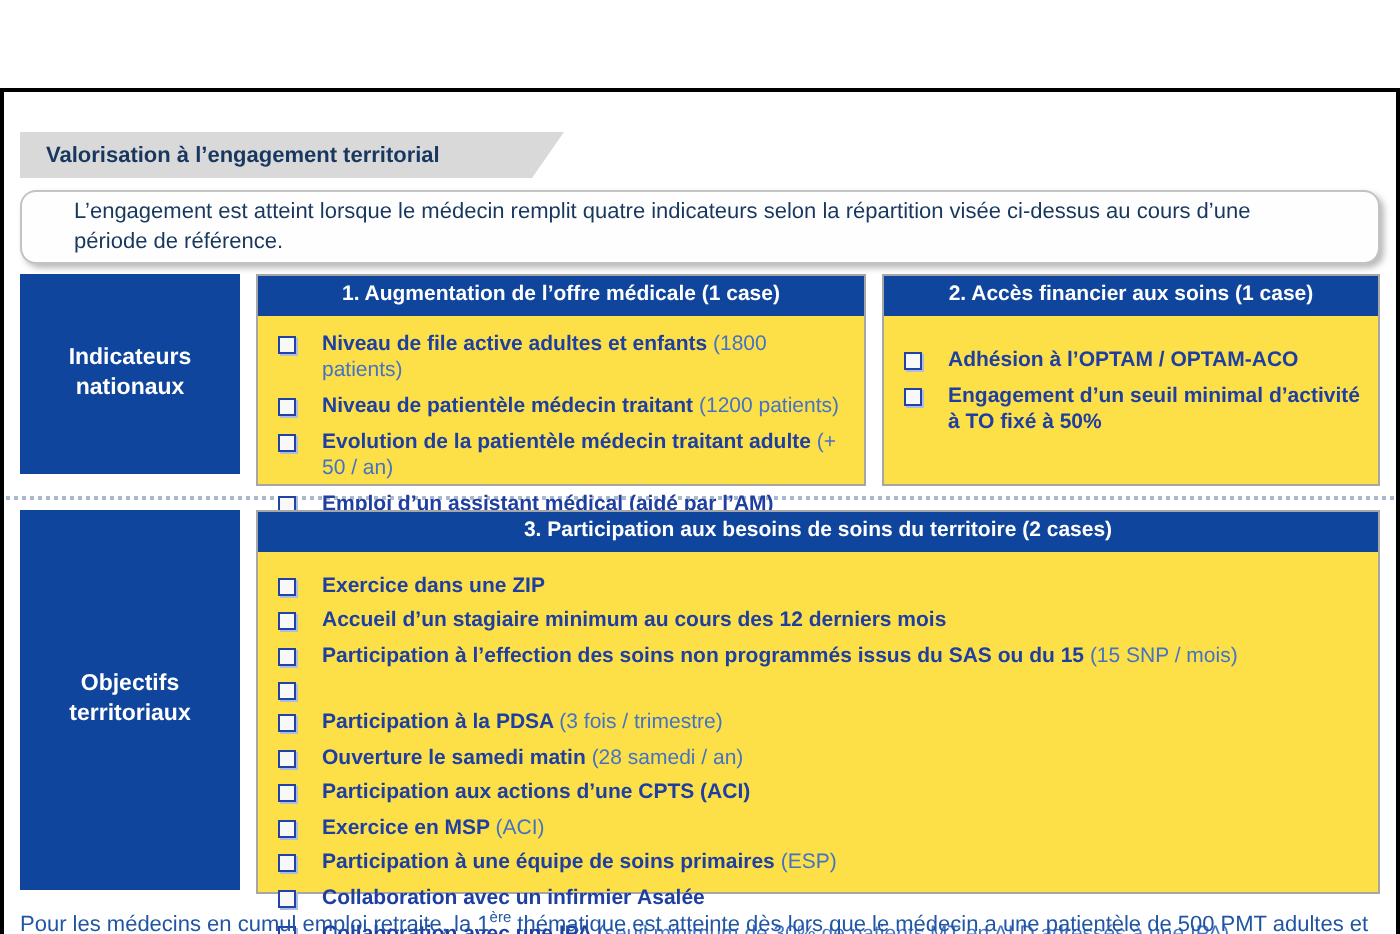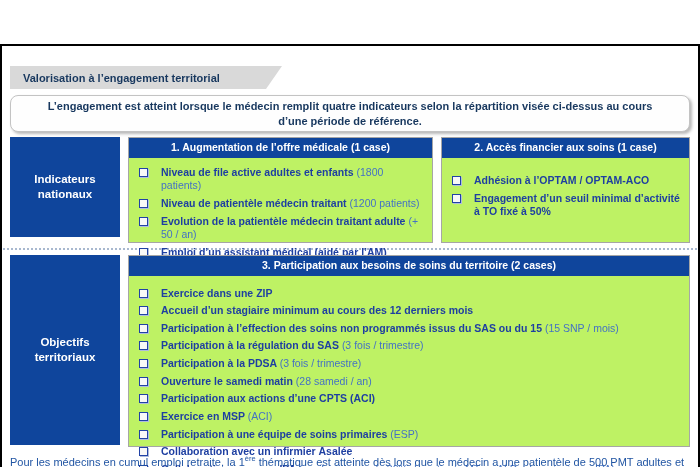--- a/index.html
+++ b/index.html
@@ -16,36 +16,36 @@
     clip-path:polygon(0 0,100% 0,calc(100% - 16px) 100%,0 100%);
     display:flex;align-items:center;padding-left:13px;box-sizing:border-box;
     margin-bottom:6px;
   }
   .banner span{font-size:11px;font-weight:bold;color:#17375E;}
   
   .statement{
     box-sizing:border-box;border:1px solid #C3C3C3;border-radius:8px;
     background:#FEFEFE;box-shadow:2px 2px 3px rgba(100,100,100,.45);
     min-height:37px;display:flex;align-items:center;justify-content:center;
-    text-align:center;padding:3px 26px;margin-bottom:5px;
-    font-size:11px;font-weight:bold;color:#17375E;line-height:1.3;
+    padding:3px 26px;margin-bottom:5px;
+    font-size:11px;font-weight:normal;color:#17375E;line-height:1.3;
   }
   
   .row{display:flex;gap:8px;}
   .row1{height:106px;margin-bottom:0;}
   .row2{height:192px;}
   .side{
     flex:0 0 110px;height:100px;background:#0F459C;
     display:flex;align-items:center;justify-content:flex-start;text-align:center;
     color:#fff;font-weight:bold;font-size:11.5px;line-height:1.3;padding:0 14px;
     box-sizing:border-box;
   }
   .row2 .side{height:190px;}
   .box{
-    box-sizing:border-box;border:1px solid #A6A6A6;background:#bef264;
+    box-sizing:border-box;border:1px solid #A6A6A6;background:#fde047;
     display:flex;flex-direction:column;
   }
   .box1{flex:0 0 305px;}
   .box2{flex:1;}
   .box3{flex:1;}
   .box-header{
     background:#0F459C;color:#fff;font-weight:bold;font-size:10.5px;
     text-align:center;padding:3px 4px 4px;line-height:1.2;
   }
   ul.items{list-style:none;margin:0;padding:8px 6px 4px 10px;}
@@ -148,21 +148,20 @@
         <li>
           <span class="cb"></span>
           <span class="txt"><b>Accueil d’un stagiaire minimum au cours des 12 derniers mois</b><i class="wavy"></i><b></b><span class="d"></span></span>
         </li>
         <li>
           <span class="cb"></span>
           <span class="txt"><b>Participation à l’</b><i class="wavy">effection</i><b> des soins non programmés issus du SAS ou du 15 </b><span class="d">(15 SNP / mois)</span></span>
         </li>
         <li>
           <span class="cb"></span>
-          <span class="txt"><b>Participation à la régulation du SAS </b><i class="wavy"></i><b></b><span class="d">(3 fois / trimestre)</span></span>
         </li>
         <li>
           <span class="cb"></span>
           <span class="txt"><b>Participation à la PDSA </b><i class="wavy"></i><b></b><span class="d">(3 fois / trimestre)</span></span>
         </li>
         <li>
           <span class="cb"></span>
           <span class="txt"><b>Ouverture le samedi matin </b><i class="wavy"></i><b></b><span class="d">(28 samedi / an)</span></span>
         </li>
         <li>

